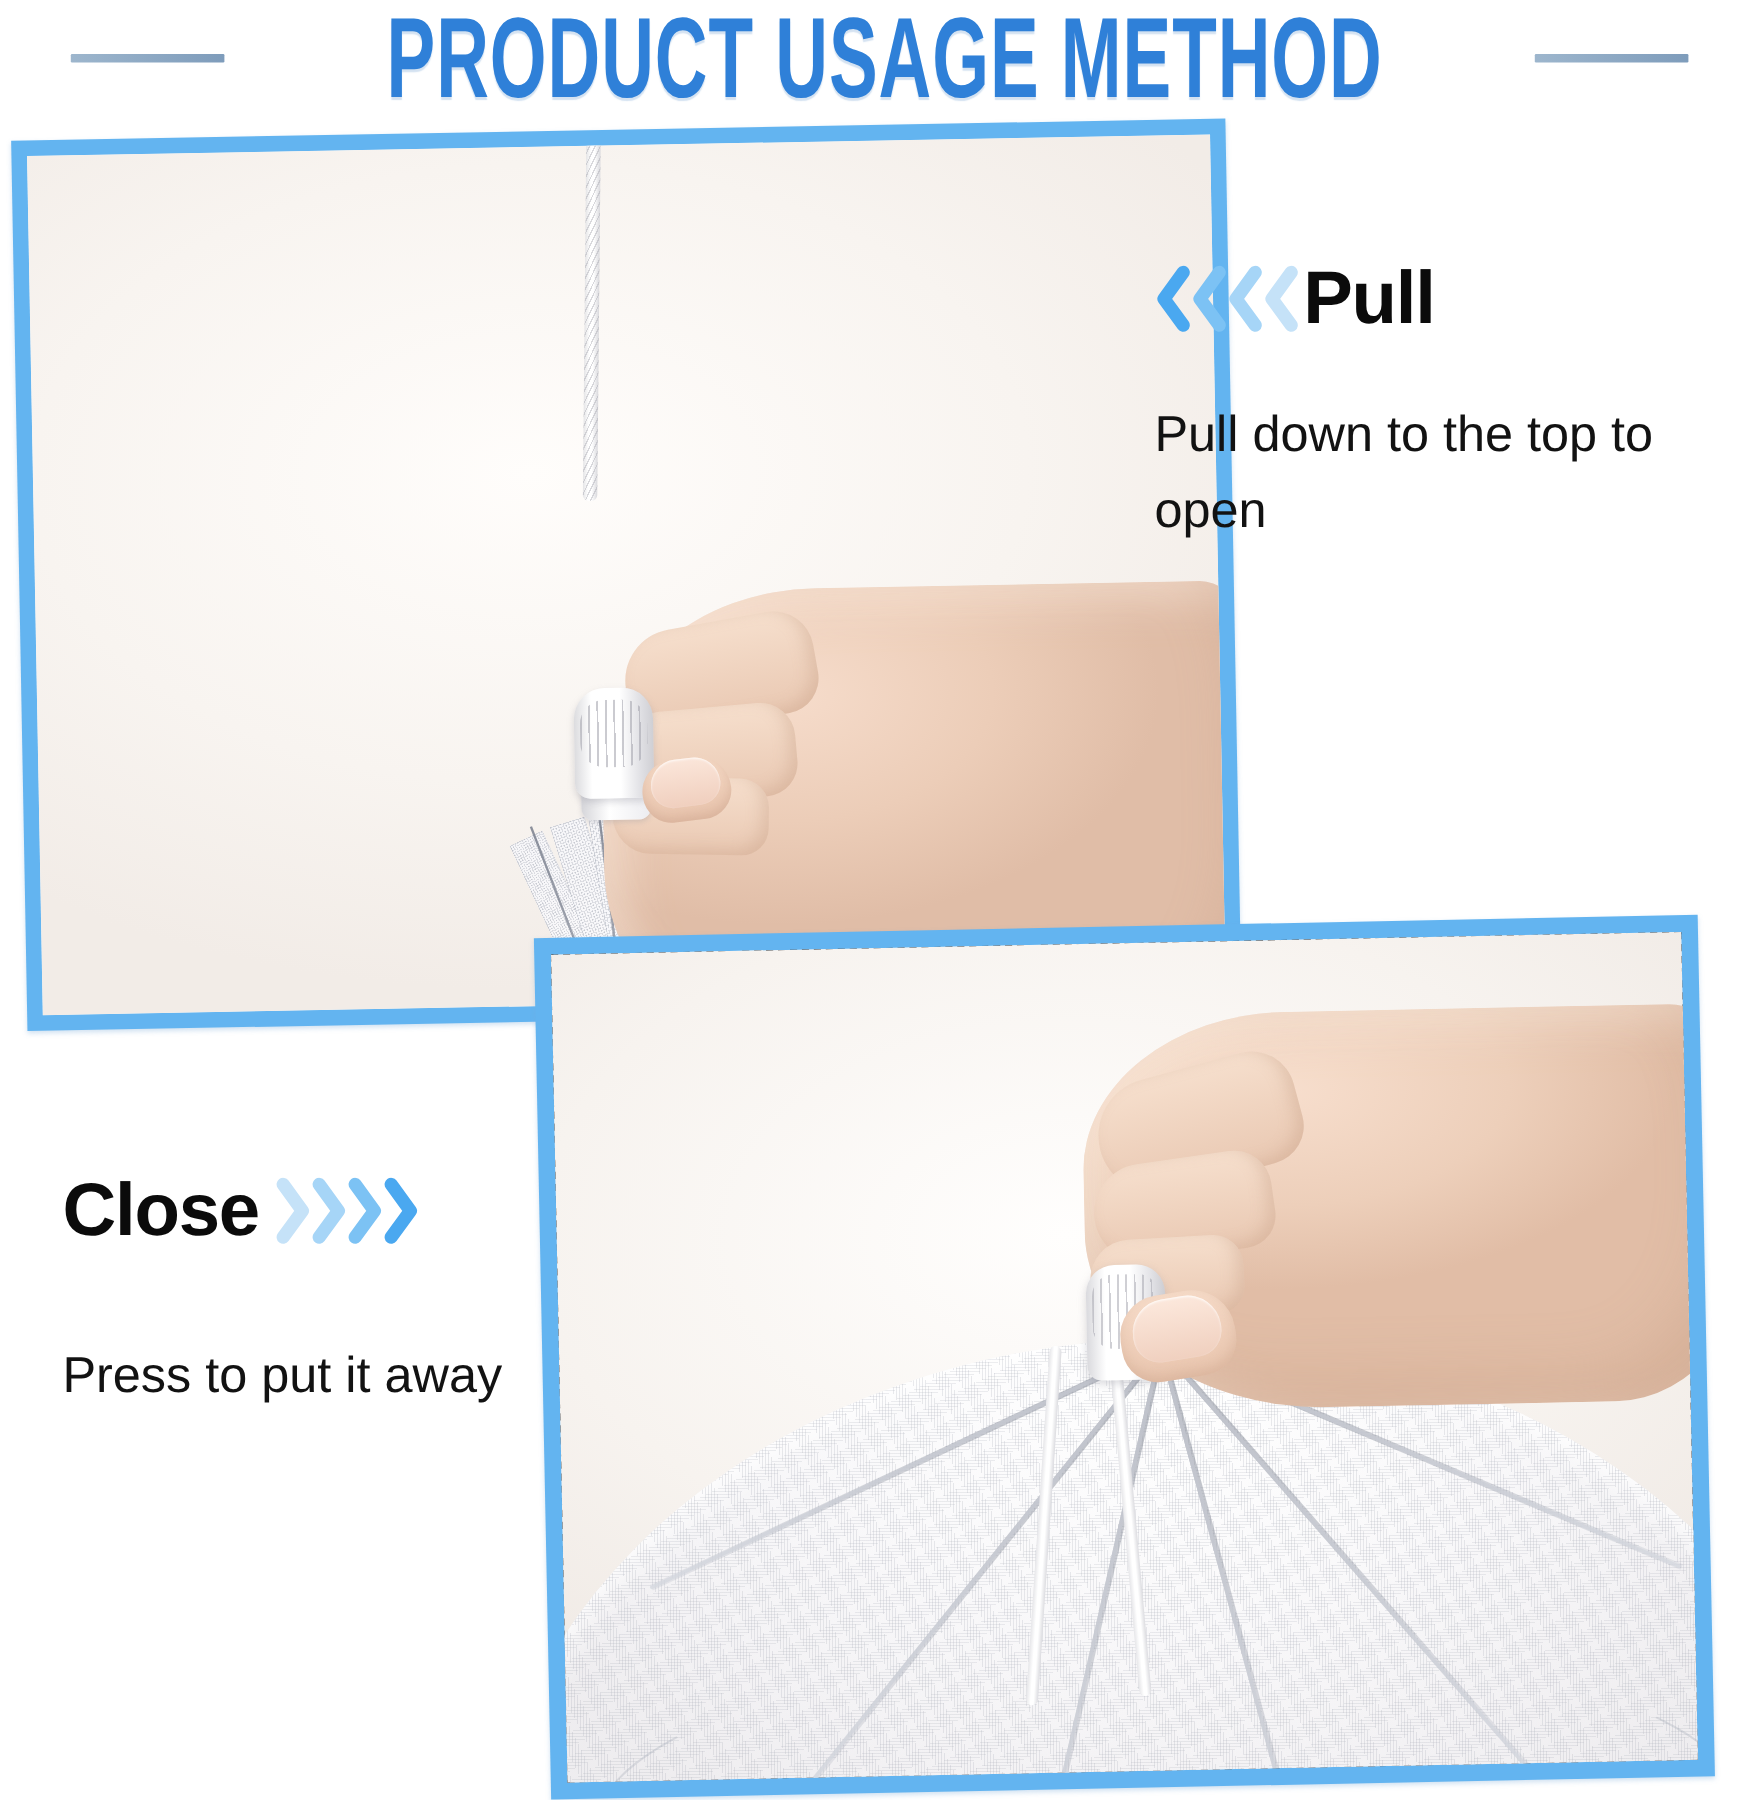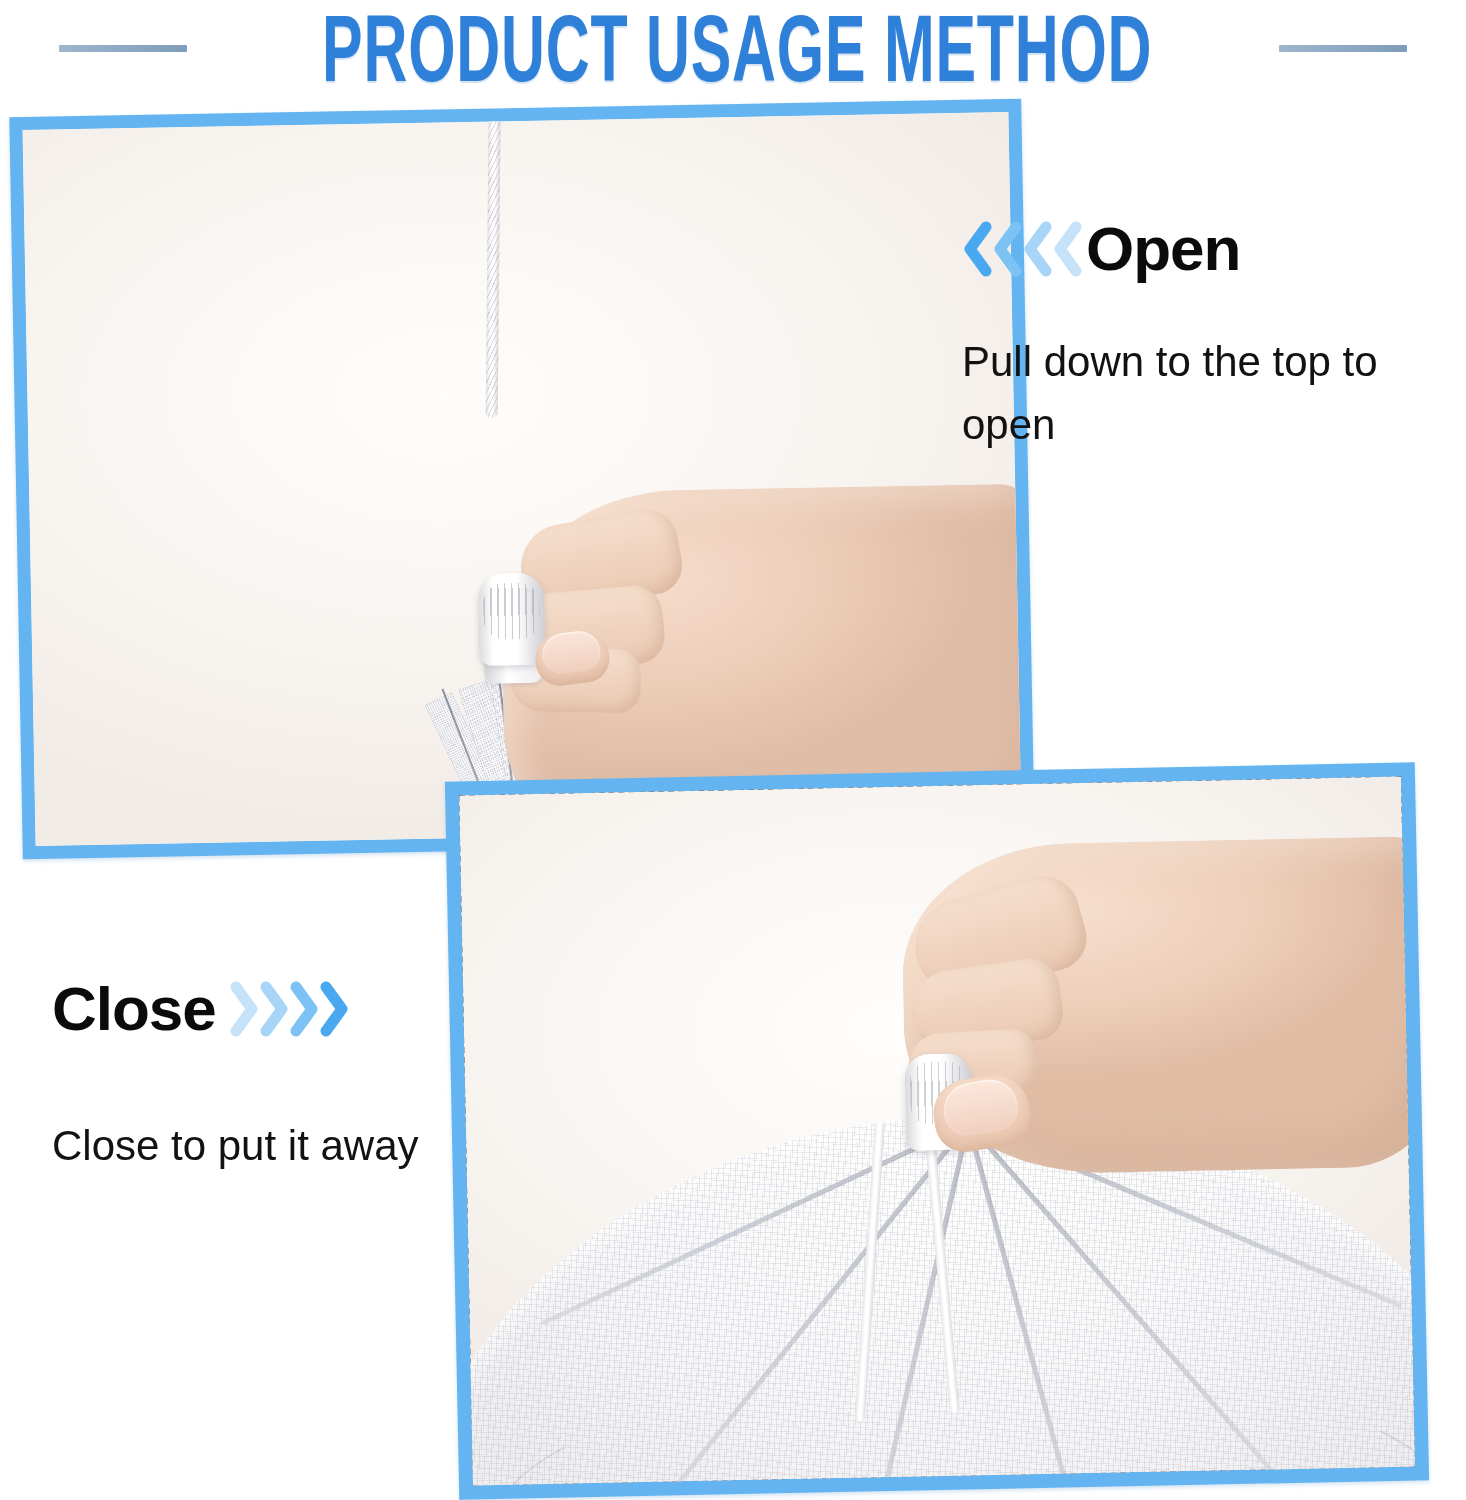--- a/index.html
+++ b/index.html
@@ -361,21 +361,21 @@
           <svg width="30" height="56" viewBox="0 0 30 56">
               <path d="M24 6 L8 28 L24 50" fill="none" stroke="#a6d5f7" stroke-width="11" stroke-linecap="round" stroke-linejoin="round"></path>
             </svg>
         </span>
         <span class="chev-wrap">
           <svg width="30" height="56" viewBox="0 0 30 56">
               <path d="M24 6 L8 28 L24 50" fill="none" stroke="#c5e2f8" stroke-width="11" stroke-linecap="round" stroke-linejoin="round"></path>
             </svg>
         </span>
       </span>
-      <span class="cap-word open">Open</span>
+      <span class="cap-word open">Pull</span>
     </div>
     <div class="cap-body">Pull down to the top to open</div>
   </div>
 
   <div class="cap" id="cap-close">
     <div class="cap-head">
       <span class="cap-word close">Close</span>
       <span class="chev-group">
         <span class="chev-wrap">
           <svg width="30" height="56" viewBox="0 0 30 56">
@@ -392,16 +392,16 @@
               <path d="M6 6 L22 28 L6 50" fill="none" stroke="#7cc2f4" stroke-width="11" stroke-linecap="round" stroke-linejoin="round"></path>
             </svg>
         </span>
         <span class="chev-wrap">
           <svg width="30" height="56" viewBox="0 0 30 56">
               <path d="M6 6 L22 28 L6 50" fill="none" stroke="#4aa8f0" stroke-width="11" stroke-linecap="round" stroke-linejoin="round"></path>
             </svg>
         </span>
       </span>
     </div>
-    <div class="cap-body">Close to put it away</div>
+    <div class="cap-body">Press to put it away</div>
   </div>
 
 </div>
 
 </body></html>

